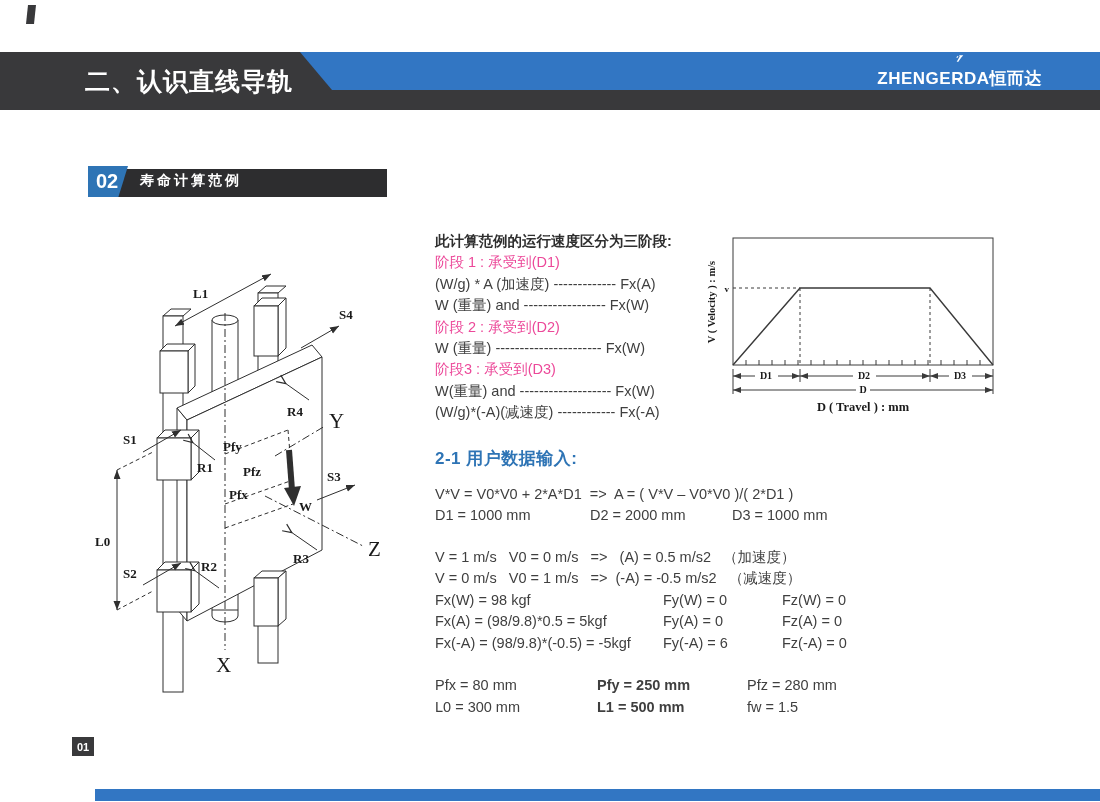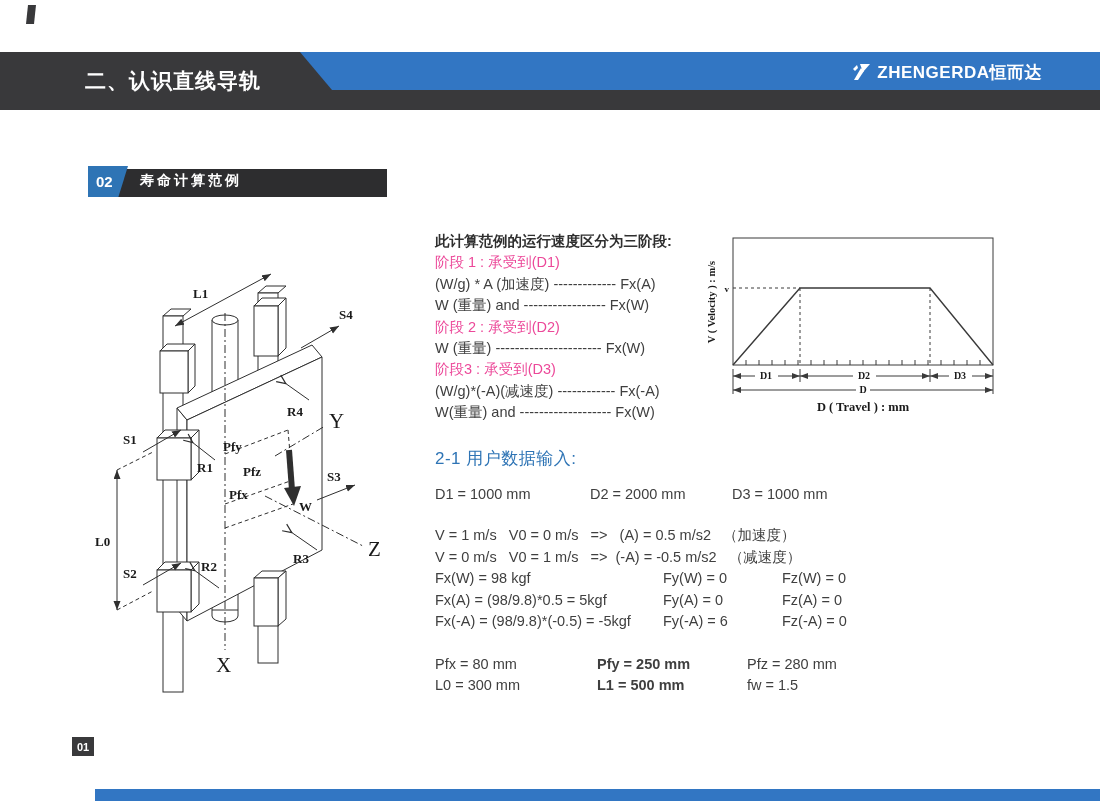--- a/index.html
+++ b/index.html
@@ -7,48 +7,48 @@
           font-family:"Liberation Sans",sans-serif;color:#404040;}
 
   
   .corner-tick{position:absolute;left:27px;top:5px;width:8px;height:19px;background:#39393b;transform:skewX(-6deg);}
 
   
   .header-bar{position:absolute;left:0;top:52px;width:1100px;height:58px;background:#39393b;}
   .header-blue{position:absolute;right:0;top:0;width:800px;height:38px;background:#3276c3;
                clip-path:polygon(0 0,100% 0,100% 100%,4% 100%);}
   .header-title{position:absolute;left:85px;top:0;height:58px;display:flex;align-items:center;
-                color:#fff;font-size:21px;font-weight:bold;letter-spacing:1px;}
+                color:#fff;font-size:25px;font-weight:bold;letter-spacing:1px;}
   .brand{position:absolute;right:58px;top:2px;height:36px;display:flex;align-items:center;gap:4px;
-         color:#fff;font-size:17px;font-weight:bold;letter-spacing:.5px;}
+         color:#fff;font-size:17px;font-weight:bold;letter-spacing:.5px;flex-direction:column;}
 
   
   .sec-bar{position:absolute;left:97px;top:169px;width:290px;height:28px;background:#2d2d2f;}
   .sec-title{position:absolute;left:140px;top:169px;height:23px;display:flex;align-items:center;
              color:#fff;font-size:14px;font-weight:bold;letter-spacing:3px;}
   .sec-num{position:absolute;left:88px;top:166px;width:40px;height:31px;background:#2e74b5;
            clip-path:polygon(0 0,100% 0,76% 100%,0 100%);
            display:flex;align-items:center;justify-content:flex-start;padding-left:8px;box-sizing:border-box;
-           color:#fff;font-size:15px;font-weight:bold;}
+           color:#fff;font-size:20px;font-weight:bold;}
 
   
   .intro{position:absolute;left:435px;top:231px;width:290px;font-size:14.5px;line-height:21.4px;}
   .intro .hd{font-weight:bold;color:#2f2f2f;}
   .intro .ln{color:#3f3f3f;white-space:pre;}
   .intro .blue{color:#ec4899;}
 
   
   .vchart{position:absolute;left:703px;top:224px;}
 
   
   .diagram{position:absolute;left:75px;top:238px;}
 
   
   .input-block{position:absolute;left:435px;top:448px;width:440px;font-size:14.5px;line-height:21.5px;color:#3f3f3f;}
-  .input-block .hd{color:#2e74b5;font-size:17px;font-weight:normal;margin-bottom:14px;letter-spacing:.5px;}
+  .input-block .hd{color:#2e74b5;font-size:17px;font-weight:bold;margin-bottom:14px;letter-spacing:.5px;}
   .pre{white-space:pre;}
   .row{display:flex;}
   .row span{display:inline-block;}
   .row-d .c0{width:155px;} .row-d .c1{width:142px;}
   .row-f .c0{width:228px;} .row-f .c1{width:119px;}
   .row-p .c0{width:162px;} .row-p .c1{width:150px;font-weight:bold;}
   .gap20{height:20px;} .gap21{height:21px;}
 
   
   .page-badge{position:absolute;left:72px;top:737px;width:22px;height:19px;background:#39393b;
@@ -207,22 +207,22 @@
   </svg>
 
   <div class="intro">
     <div class="hd">此计算范例的运行速度区分为三阶段:</div>
     <div class="ln blue">阶段 1 : 承受到(D1)</div>
     <div class="ln">(W/g) * A (加速度) ------------- Fx(A)</div>
     <div class="ln">W (重量) and ----------------- Fx(W)</div>
     <div class="ln blue">阶段 2 : 承受到(D2)</div>
     <div class="ln">W (重量) ---------------------- Fx(W)</div>
     <div class="ln blue">阶段3 : 承受到(D3)</div>
+    <div class="ln">W(重量) and ------------------- Fx(W)</div>
     <div class="ln">(W/g)*(-A)(减速度) ------------ Fx(-A)</div>
-    <div class="ln">W(重量) and ------------------- Fx(W)</div>
   </div>
 
   <svg class="vchart" width="300" height="195" viewBox="0 0 300 195">
     <defs>
       <marker id="arrD" markerWidth="9" markerHeight="7" refX="8" refY="3" orient="auto-start-reverse">
         <path d="M0,0 L8,3 L0,6 Z" fill="#3a3a3a"></path>
       </marker>
     </defs>
     <g stroke="#3a3a3a" stroke-width="1" fill="none">
       <rect x="30" y="14" width="260" height="127"></rect>
@@ -279,20 +279,21 @@
     <text x="161" y="155" font-size="10" font-weight="bold" fill="#1a1a1a" text-anchor="middle">D2</text>
     <text x="257" y="155" font-size="10" font-weight="bold" fill="#1a1a1a" text-anchor="middle">D3</text>
     <text x="160" y="169" font-size="10" font-weight="bold" fill="#1a1a1a" text-anchor="middle">D</text>
     <text x="26" y="68" font-size="9" font-weight="bold" fill="#1a1a1a" text-anchor="end">v</text>
     <text x="12" y="78" font-size="10.5" font-weight="bold" fill="#1a1a1a" text-anchor="middle" transform="rotate(-90 12 78)">V ( Velocity ) : m/s</text>
     <text x="160" y="187" font-size="12.5" font-weight="bold" fill="#1a1a1a" text-anchor="middle">D ( Travel ) : mm</text>
   </svg>
 
   <div class="input-block">
     <div class="hd">2-1  用户数据输入:</div>
+    <div class="pre">V*V = V0*V0 + 2*A*D1  =&gt;  A = ( V*V – V0*V0 )/( 2*D1 )</div>
     <div class="row row-d">
       <span class="c0">D1 = 1000 mm</span>
       <span class="c1">D2 = 2000 mm</span>
       <span>D3 = 1000 mm</span>
     </div>
     <div class="gap20"></div>
     <div class="pre">V = 1 m/s   V0 = 0 m/s   =&gt;   (A) = 0.5 m/s2   （加速度）</div>
     <div class="pre">V = 0 m/s   V0 = 1 m/s   =&gt;  (-A) = -0.5 m/s2   （减速度）</div>
     <div class="row row-f">
       <span class="c0">Fx(W) = 98 kgf</span>

